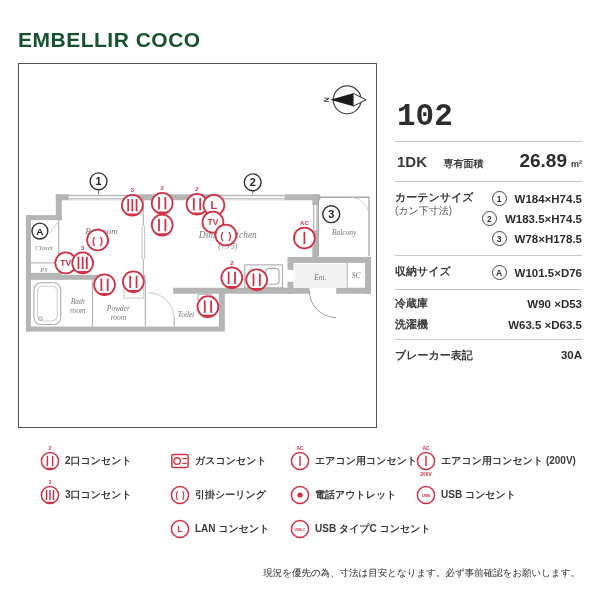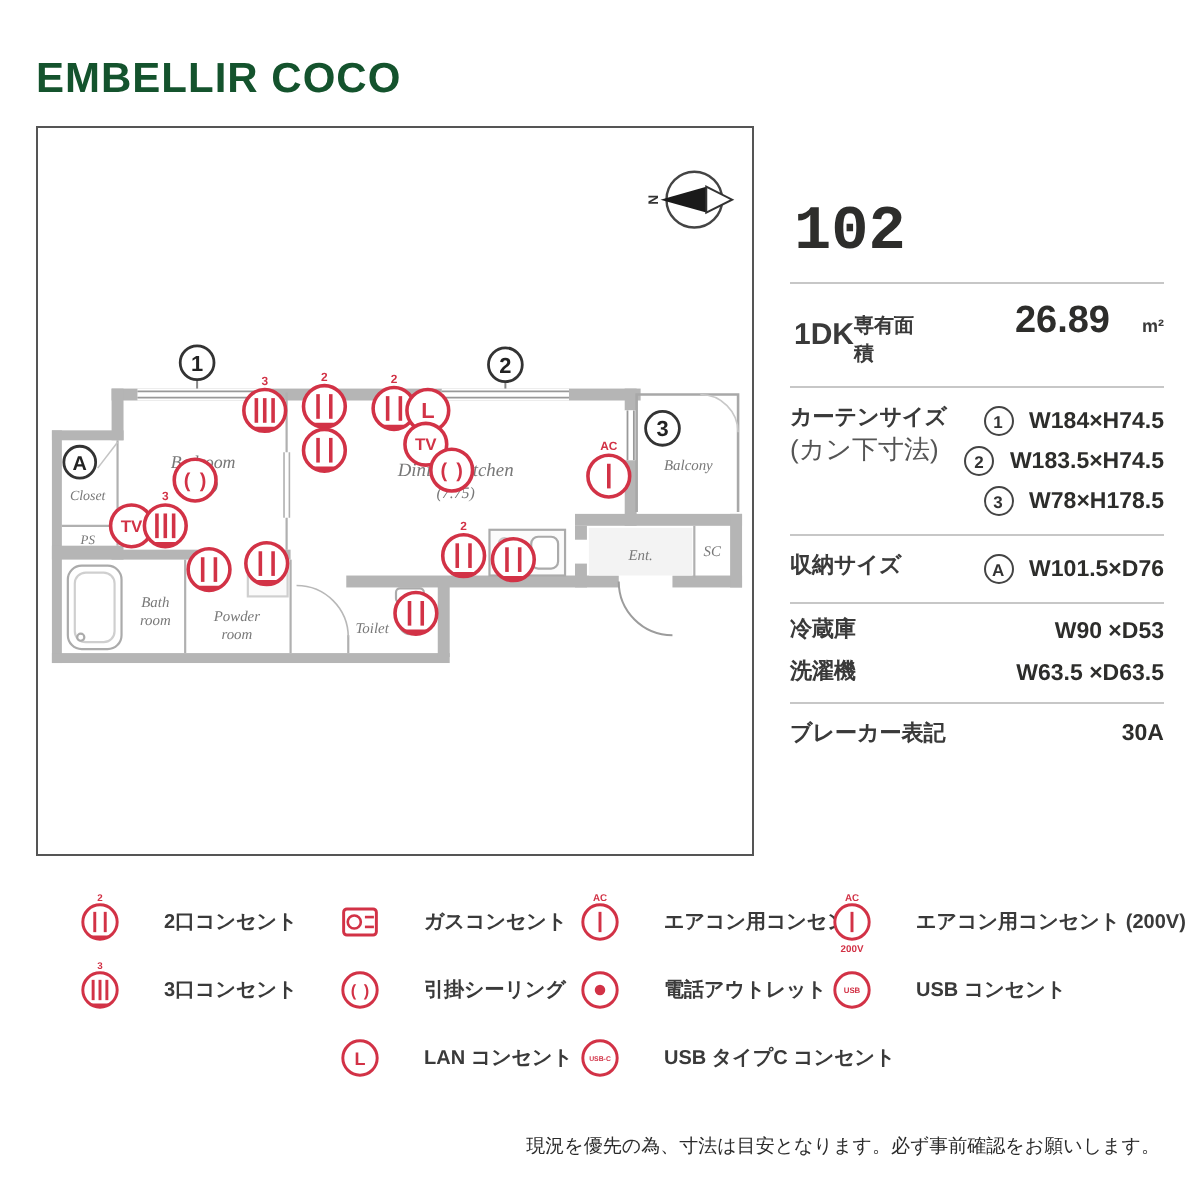--- a/index.html
+++ b/index.html
@@ -15,41 +15,41 @@
   .rm{font-family:"Liberation Serif","DejaVu Serif",serif;font-style:italic;fill:#787878;}
   .cn{font-family:"Liberation Sans",sans-serif;font-weight:bold;fill:#333;font-size:7px;}
   .pm{font-family:"Liberation Sans",sans-serif;font-weight:bold;fill:#222;}
 
   .spec{position:absolute;left:395px;top:101px;width:187px;}
   .unit-num{font-size:31px;font-weight:bold;color:#2d2d2b;line-height:1;margin:0 0 9px 2px;font-family:Liberation Mono, monospace;}
   .sep{border-top:1px solid #c7c7c7;margin:0;}
   .row{display:flex;align-items:center;justify-content:space-between;}
   .r-1dk{padding:8px 0 9px 2px;}
   .layout{font-size:15px;font-weight:bold;text-align:right;}
-  .area{display:flex;align-items:baseline;gap:16px;}
+  .area{display:flex;align-items:baseline;gap:4px;}
   .area-label{font-size:10px;font-weight:bold;}
   .area-val{font-size:19px;font-weight:bold;color:#2d2d2b;margin-left:32px;}
   .area-unit{font-size:9px;font-weight:bold;}
   .blk{padding:9px 0;}
   .lblcol{font-size:11px;font-weight:bold;line-height:1.25;}
-  .sublbl{font-size:13px;font-weight:normal;color:#555;}
+  .sublbl{font-size:10px;font-weight:normal;color:#555;}
   .c-rows{display:flex;flex-direction:column;gap:5px;flex:1;margin-left:6px;}
   .c-row{display:flex;align-items:center;justify-content:flex-end;gap:8px;}
   .cmark{display:inline-flex;align-items:center;justify-content:center;flex:none;
          width:13px;height:13px;border:1px solid #444;border-radius:50%;
          font-size:8.5px;font-weight:bold;color:#333;background:#fff;}
   .val{font-size:11.5px;font-weight:bold;color:#2d2d2b;white-space:nowrap;}
   .blk2{display:flex;padding:9px 0;}
   .blk2 .lblcol{width:86px;flex:none;}
   .grow{flex:1;display:flex;justify-content:flex-end;align-items:center;gap:8px;}
   .vrows{padding:7px 0;display:flex;flex-direction:column;gap:7px;}
 
   .legend{position:absolute;top:444px;left:0;width:600px;}
   .lcol{position:absolute;top:0;display:flex;flex-direction:column;gap:1px;}
-  .litem{display:flex;align-items:center;gap:18px;height:33px;}
+  .litem{display:flex;align-items:center;gap:1px;height:33px;}
   .litem svg{flex:none;display:block;}
   .llabel{font-size:10px;font-weight:bold;color:#3a3a3a;white-space:nowrap;}
 
   .note{position:absolute;right:20px;top:567px;font-size:9.5px;font-weight:normal;color:#2b2b2b;}
 </style>
 </head>
 <body>
 
 <div class="page-title">EMBELLIR COCO</div>
 

